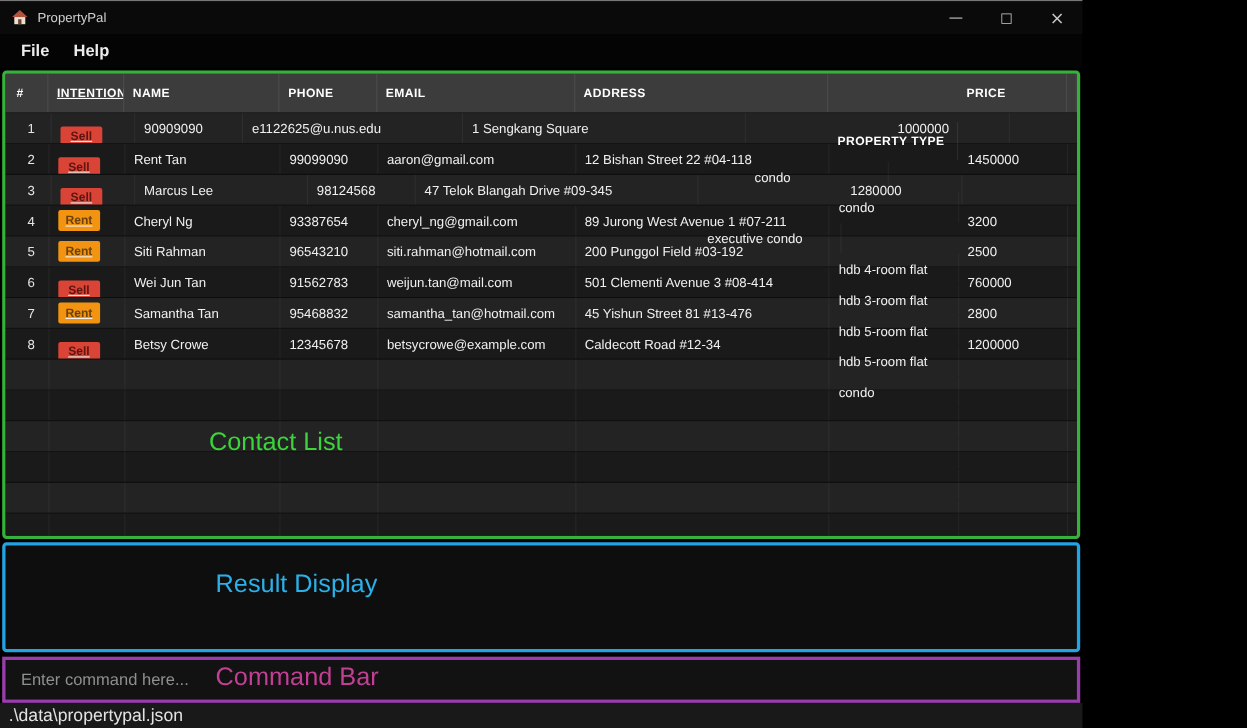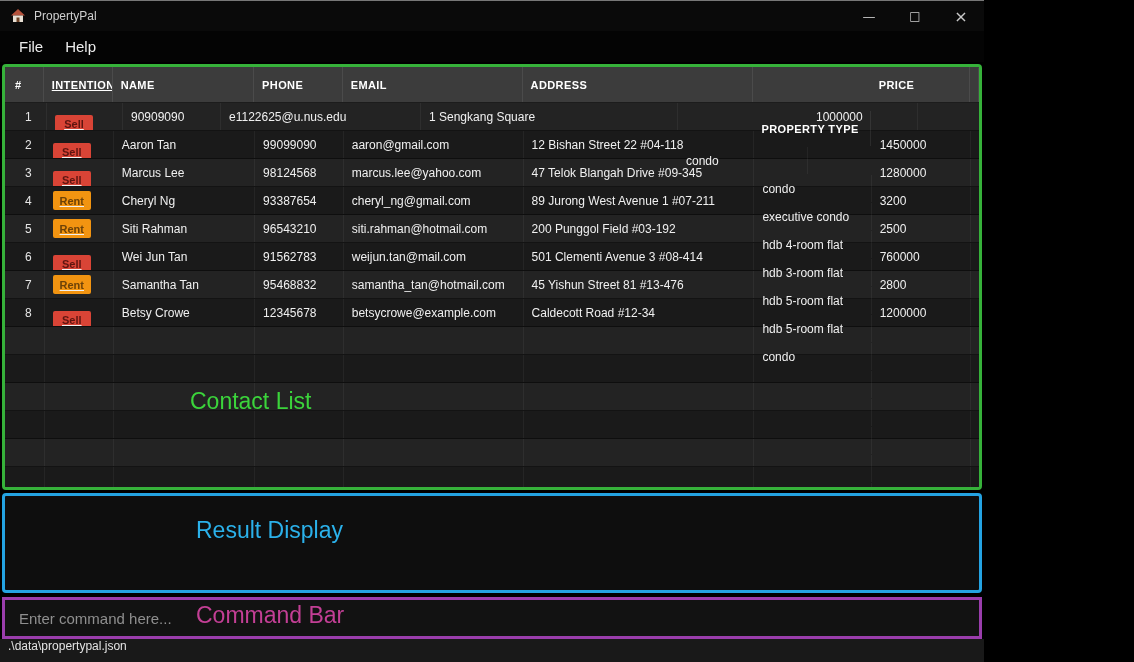--- a/index.html
+++ b/index.html
@@ -13,21 +13,21 @@
   .titlebar { height:31px; display:flex; align-items:center; background:#0a0a0a; border-top:1px solid #777; }
   .app-icon { margin-left:10px; display:flex; align-items:center; }
   .title-text { margin-left:8px; font-size:12px; color:#cfcfcf; }
   .win-controls { margin-left:auto; display:flex; height:100%; }
   .ctrl-btn { width:46px; height:100%; display:flex; align-items:center; justify-content:center;
     color:#c9c9c9; font-size:13px; font-family:"DejaVu Sans",sans-serif; cursor:default; }
   .ctrl-btn.max { font-size:12px; }
   .ctrl-btn.close { font-size:16px; }
 
   
-  .menubar { height:31px; background:#040404; display:flex; align-items:center; padding-left:8px; }
+  .menubar { height:31px; background:#040404; display:flex; align-items:center; padding-left:8px;font-weight:bold; }
   .menu-item { color:#ececec; font-size:15px; padding:4px 11px; cursor:default; }
 
   
   .contact-panel {
     margin:2px 2px 0 2px; height:426px; border:3px solid var(--green-border);
     border-radius:4px; background:#181818; overflow:hidden; position:relative;
   }
   .thead { display:flex; height:36px; background:#3c3c3c; border-bottom:1px solid #1c1c1c; }
   .thead .cell { font-size:11px; font-weight:bold; letter-spacing:.4px; color:#fff;
     border-right:1px solid rgba(255,255,255,.08); }
@@ -64,22 +64,22 @@
     border-radius:0; background:#121212; display:flex; align-items:center;
   }
   .command-input {
     flex:1; height:100%; background:transparent; border:none; outline:none;
     color:#dddddd; font-size:15px; padding:0 14px;
     font-family:"Liberation Sans","DejaVu Sans",sans-serif;
   }
   .command-input::placeholder { color:#8f8f8f; }
 
   
-  .statusbar { height:23px; background:#191919; display:flex; 
-    padding-left:8px; font-size:12px; color:#e3e3e3; }
+  .statusbar { height:23px; background:#191919; display:flex; align-items:center;
+    padding-left:8px; font-size:16px; color:#e3e3e3; }
 
   
   .annotation { position:absolute; font-size:23px; font-weight:normal; pointer-events:none; }
   .ann-contact { left:190px; top:388px; color:var(--green-text); }
   .ann-result  { left:196px; top:517px; color:var(--blue-text); }
   .ann-command { left:196px; top:602px; color:var(--magenta-text); }
 </style>
 </head>
 <body>
 
@@ -129,36 +129,35 @@
           <div class="cell col-addr">1 Sengkang Square</div>
           <div class="cell col-ptype">condo</div>
           <div class="cell col-price">1000000</div>
           <div class="cell col-fill"></div>
         </div>
         <div class="trow odd">
           <div class="cell col-idx">2</div>
           <div class="cell col-int">
             <span class="badge sell">Sell</span>
           </div>
-          <div class="cell col-name">Aaron Tan</div>
+          <div class="cell col-name">Rent Tan</div>
           <div class="cell col-phone">99099090</div>
           <div class="cell col-email">aaron@gmail.com</div>
           <div class="cell col-addr">12 Bishan Street 22 #04-118</div>
           <div class="cell col-ptype">condo</div>
           <div class="cell col-price">1450000</div>
           <div class="cell col-fill"></div>
         </div>
         <div class="trow">
           <div class="cell col-idx">3</div>
           <div class="cell col-int">
             <span class="badge sell">Sell</span>
           </div>
           <div class="cell col-name">Marcus Lee</div>
           <div class="cell col-phone">98124568</div>
-          <div class="cell col-email">marcus.lee@yahoo.com</div>
           <div class="cell col-addr">47 Telok Blangah Drive #09-345</div>
           <div class="cell col-ptype">executive condo</div>
           <div class="cell col-price">1280000</div>
           <div class="cell col-fill"></div>
         </div>
         <div class="trow odd">
           <div class="cell col-idx">4</div>
           <div class="cell col-int">
             <span class="badge rent">Rent</span>
           </div>

